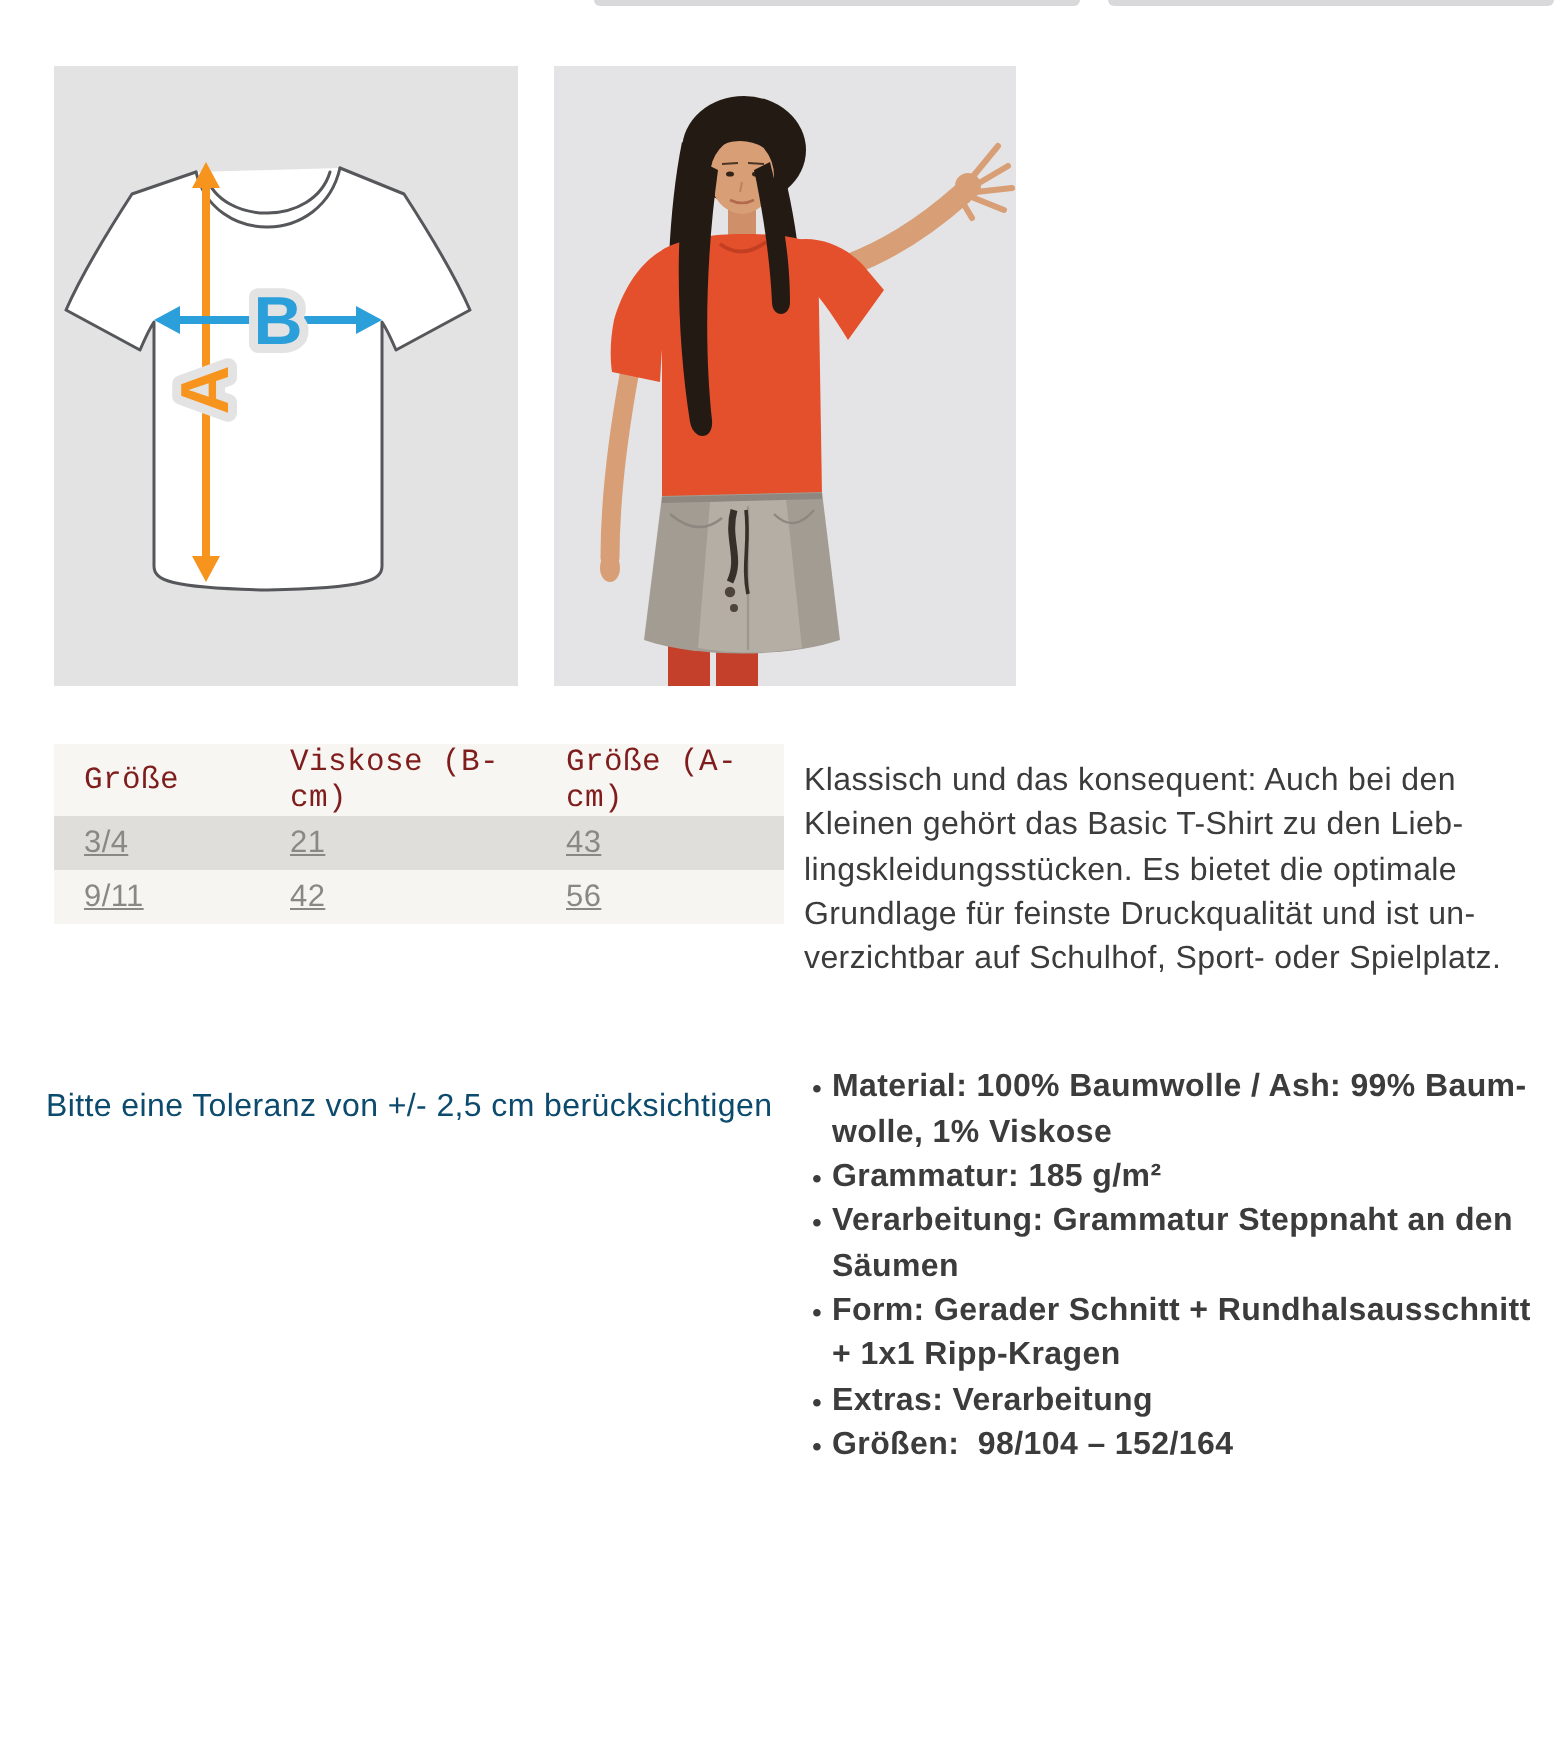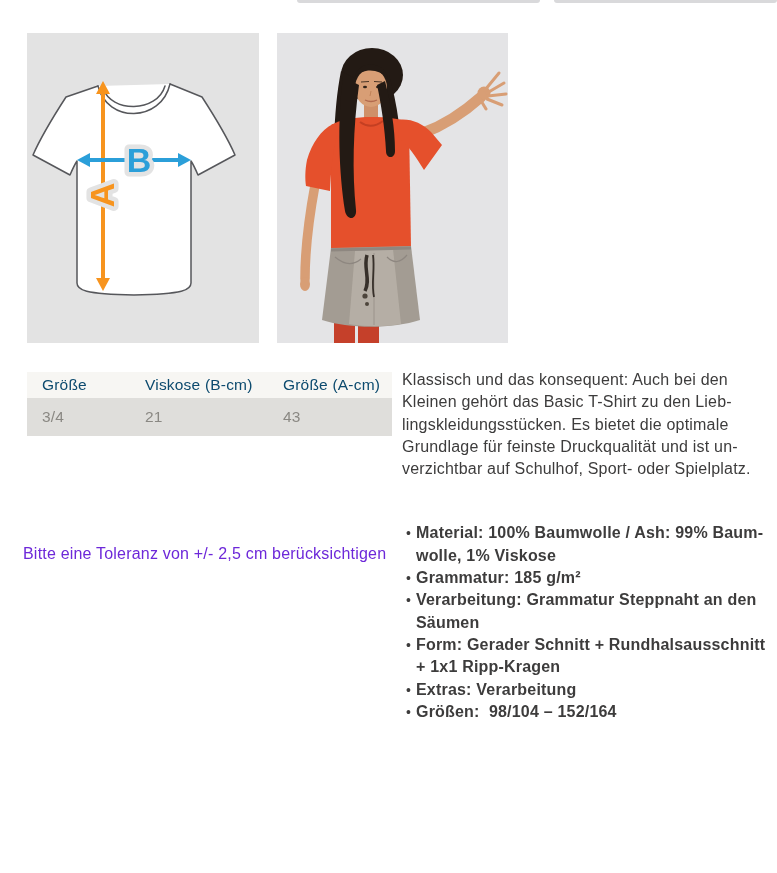--- a/index.html
+++ b/index.html
@@ -29,35 +29,35 @@
     border-collapse:collapse; table-layout:fixed;
     font-size:15.5px; color:#8a8883; letter-spacing:0.2px;
   }
   .size-table col.c1 { width:103px; }
   .size-table col.c2 { width:138px; }
   .size-table col.c3 { width:124px; }
   .size-table th, .size-table td {
     text-align:left; font-weight:normal; padding:0 0 0 15px; vertical-align:middle;
   }
   .size-table thead tr { height:26px; background:#f7f6f3; }
-  .size-table thead th { color:#0c4a6e; }
-  .size-table tbody tr { height:38px; }
+  .size-table thead th { color:#7f1d1d;font-family:Liberation Mono, monospace; }
+  .size-table tbody tr { height:27px;text-decoration:underline; }
   .size-table tbody tr:nth-child(odd)  { background:#dfdedb; }
   .size-table tbody tr:nth-child(even) { background:#f6f5f2; }
 
   .tolerance-note {
     position:absolute; left:23px; top:545px;
-    font-size:16px; letter-spacing:0.2px; color:#6d28d9; white-space:pre;
+    font-size:16px; letter-spacing:0.2px; color:#0c4a6e; white-space:pre;
   }
 
   .description {
     position:absolute; left:402px; top:366px; width:373px;
     font-size:16px; line-height:22.3px; letter-spacing:0.2px; color:#3d3c3c;
   }
-  .description .intro { white-space:pre; margin:3px 0 42px 0; }
+  .description .intro { white-space:pre; margin:14px 0 42px 0; }
   .description ul { list-style:none; margin:0; padding:0; }
   .description li { display:flex; align-items:flex-start; }
   .description .bullet {
     flex:0 0 10px; width:10px; margin-left:4px;
     font-size:14px; line-height:22.3px; color:#3d3c3c;
   }
   .description .item-text { white-space:pre; flex:1 1 auto;font-weight:bold; }
 </style>
 </head>
 <body>
@@ -174,20 +174,25 @@
       <th>Viskose (B-cm)</th>
       <th>Größe (A-cm)</th>
     </tr>
   </thead>
   <tbody>
     <tr>
       <td>3/4</td>
       <td>21</td>
       <td>43</td>
     </tr>
+    <tr>
+      <td>9/11</td>
+      <td>42</td>
+      <td>56</td>
+    </tr>
   </tbody>
 </table>
 
 <p class="tolerance-note">Bitte eine Toleranz von +/- 2,5 cm berücksichtigen</p>
 
 <div class="description">
   <p class="intro">Klassisch und das konsequent: Auch bei den
 Kleinen gehört das Basic T-Shirt zu den Lieb-
 lingskleidungsstücken. Es bietet die optimale
 Grundlage für feinste Druckqualität und ist un-

